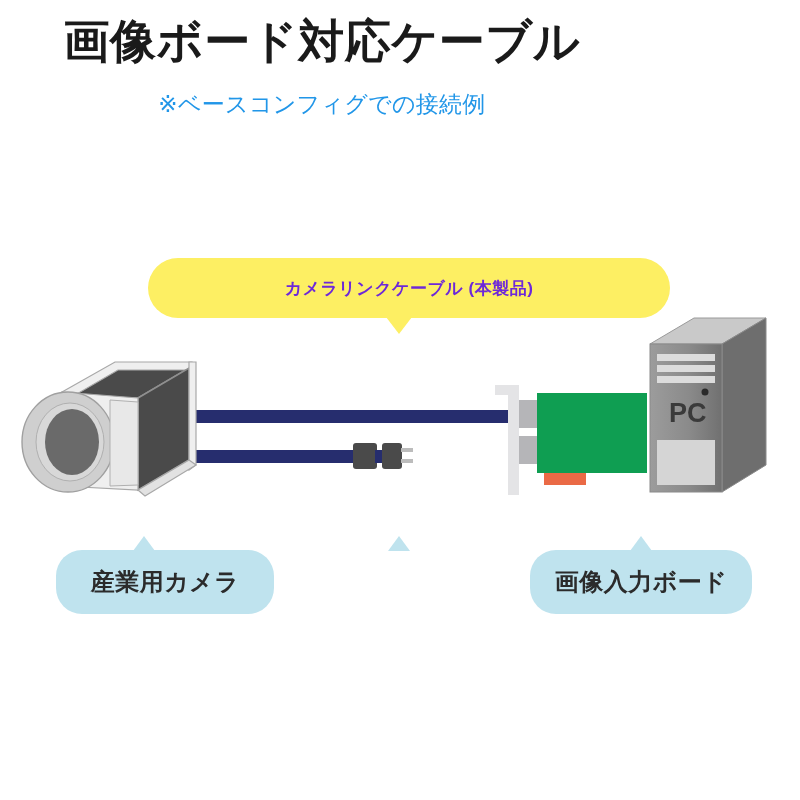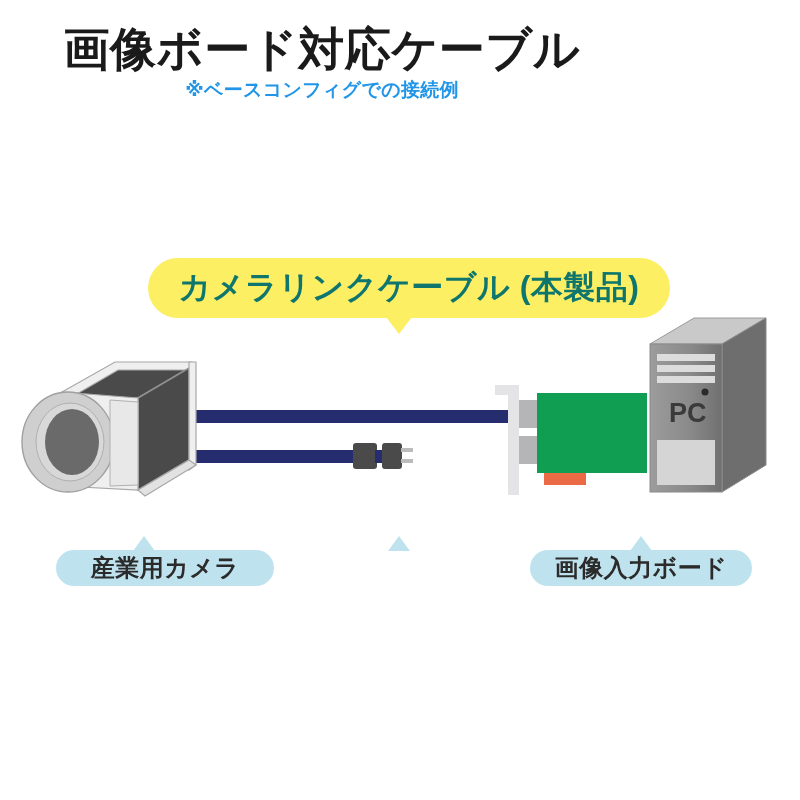--- a/index.html
+++ b/index.html
@@ -18,59 +18,59 @@
     position: relative;
     width: 800px;
     height: 800px;
     background: #ffffff;
   }
 
   
   #header {
     position: absolute;
     left: 0;
-    top: 24px;
+    top: 16px;
     width: 644px;
     text-align: center;
   }
   #page-title {
     font-size: 46px;
     font-weight: bold;
     color: #1a1a1a;
     letter-spacing: 0.5px;
     line-height: 1.1;
     margin: 0;
     white-space: nowrap;
   }
   #page-subtitle {
-    margin-top: 2px;
-    font-size: 19px;
-    font-weight: bold;
+    margin-top: 22px;
+    font-size: 23px;
+    font-weight: normal;
     color: #2196e8;
     letter-spacing: 0.3px;
     white-space: nowrap;
   }
 
   
   #cable-callout {
     position: absolute;
     left: 148px;
     top: 258px;
     width: 522px;
     height: 60px;
     background: #fdef63;
     border-radius: 30px;
     display: flex;
     align-items: center;
     justify-content: center;
   }
   #cable-callout-label {
-    font-size: 32px;
+    font-size: 17px;
     font-weight: bold;
-    color: #0f766e;
+    color: #6d28d9;
     white-space: nowrap;
     letter-spacing: 0.5px;
   }
   #cable-callout-tail {
     position: absolute;
     left: 386px;
     top: 317px;
     width: 0;
     height: 0;
     border-left: 13px solid transparent;
@@ -79,21 +79,21 @@
   }
 
   
   .blue-label {
     position: absolute;
     background: #bfe3ee;
     border-radius: 26px;
     display: flex;
     align-items: center;
     justify-content: center;
-    height: 36px;
+    height: 64px;
   }
   .blue-label-text {
     font-size: 24px;
     font-weight: bold;
     color: #2b2b2b;
     white-space: nowrap;
     letter-spacing: 0.5px;
   }
   .blue-tail {
     position: absolute;

